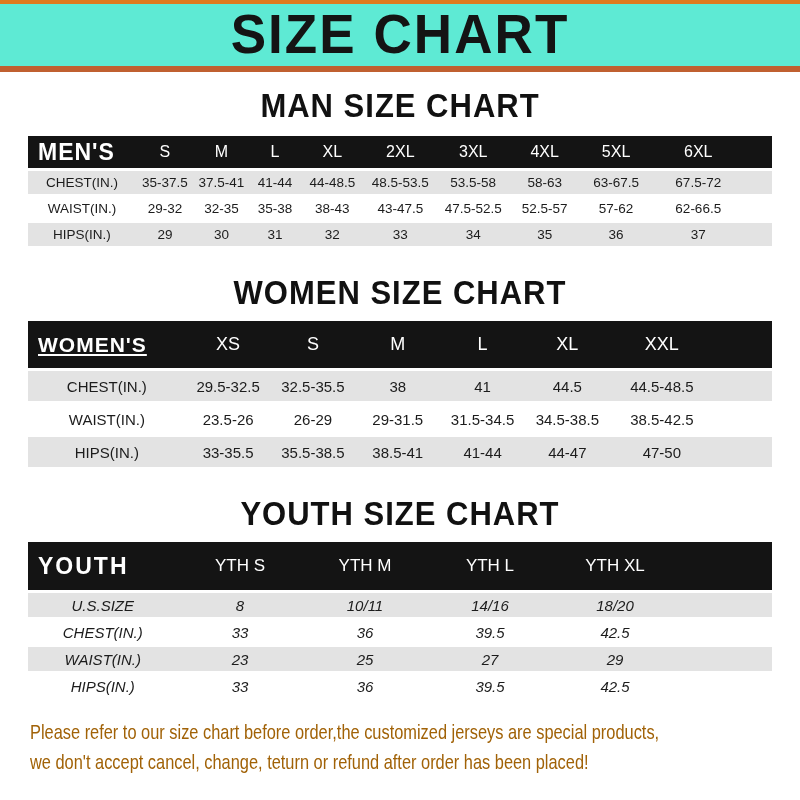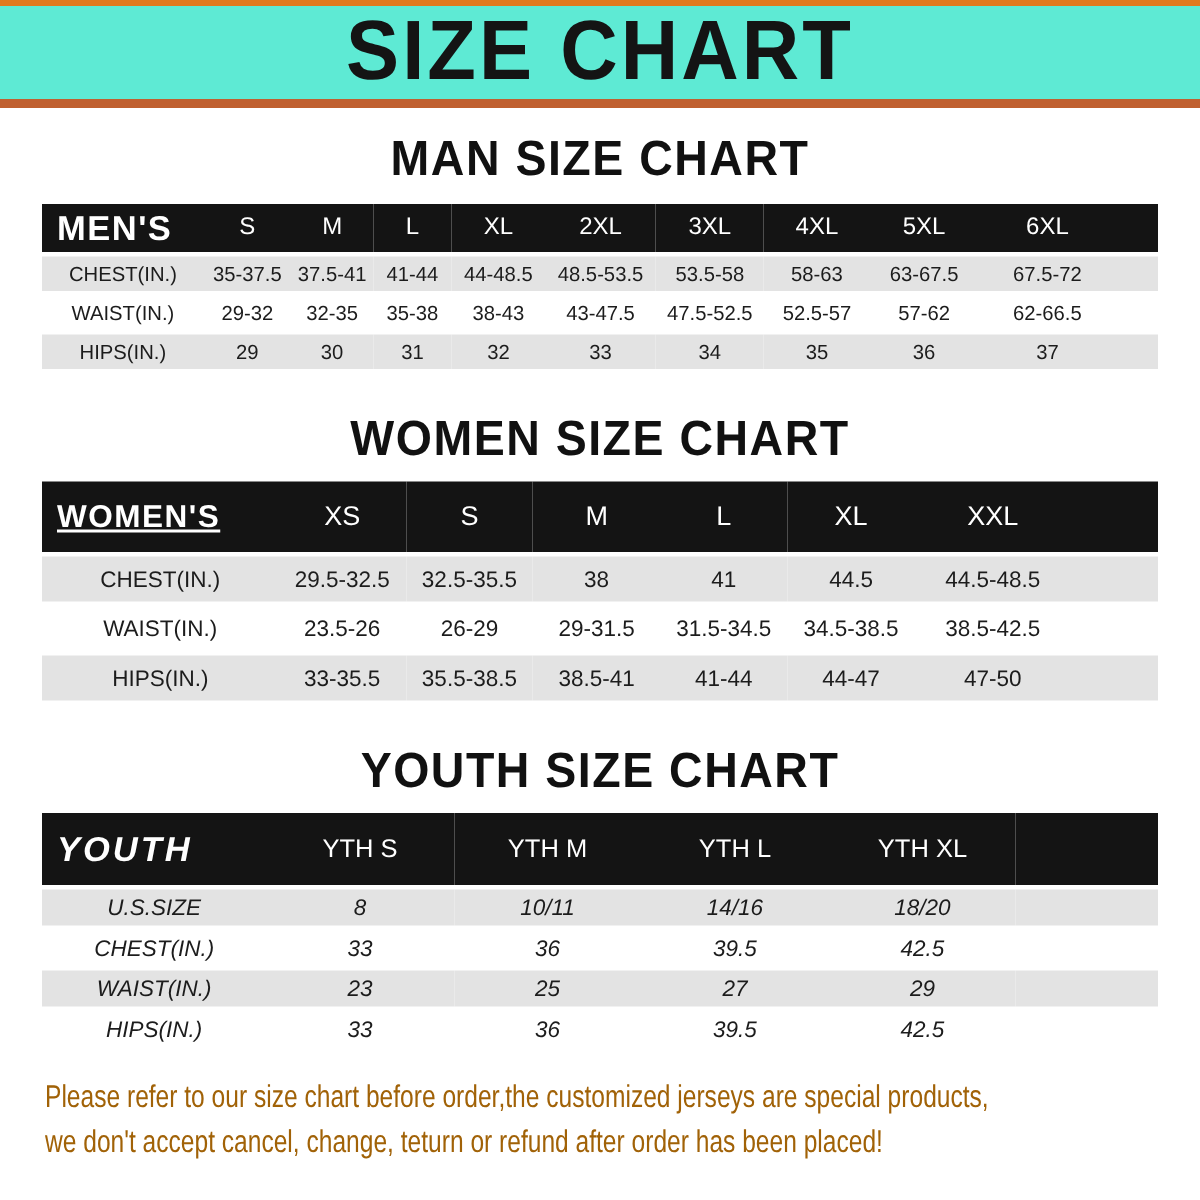--- a/index.html
+++ b/index.html
@@ -78,21 +78,21 @@
   
   #men-table th { height: 32px; font-size: 16px; margin-left: 45px; }
   #men-table th.corner { font-size: 23px; }
   #men-table td { height: 23px; font-size: 13.5px; }
   
   #women-table th { height: 47px; font-size: 18px; }
   #women-table th.corner { font-size: 21px; text-decoration: underline; }
   #women-table td { height: 30px; font-size: 15px; }
   
   #youth-table th { height: 48px; font-size: 17px; }
-  #youth-table th.corner { font-size: 23px; letter-spacing: 2px; font-style: italic; }
+  #youth-table th.corner { font-size: 23px; letter-spacing: 2px; }
   #youth-table td { height: 24px; font-size: 15px; font-style: italic; }
   
   .footer-note {
     margin: 16px 0 0 30px;
     color: #a16207;
     font-size: 21px;
     line-height: 1.45;
   }
   .footer-note .line {
     transform: scaleX(0.78);

